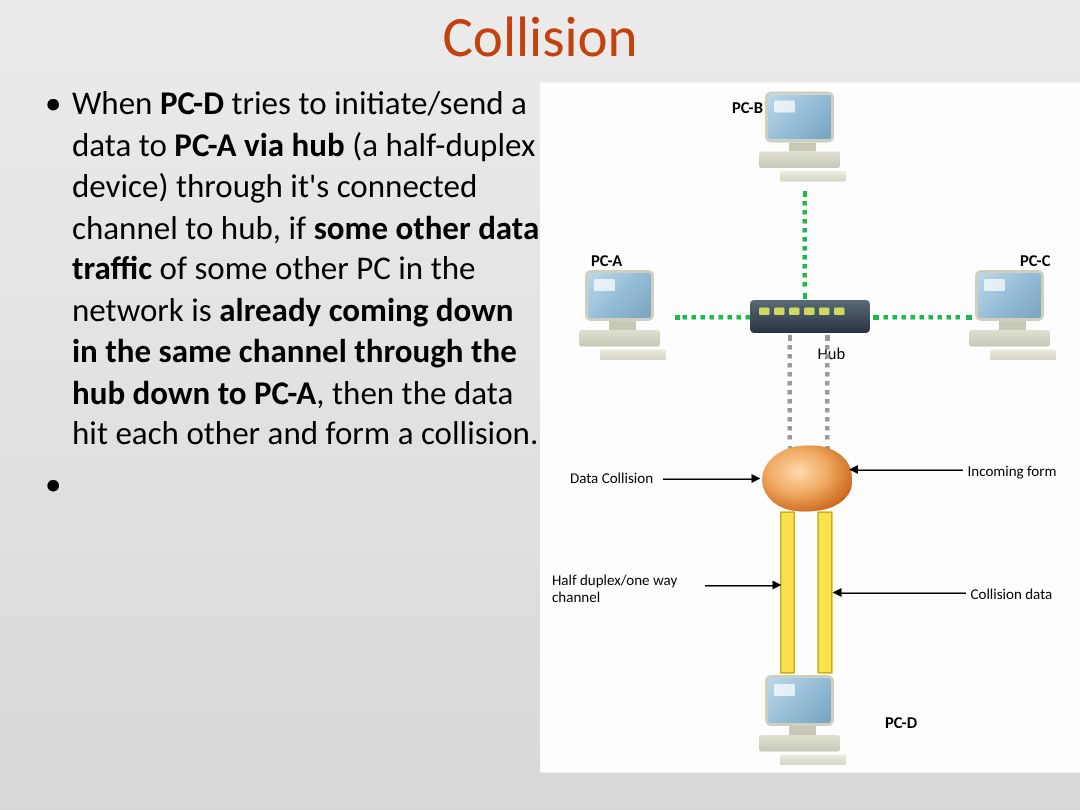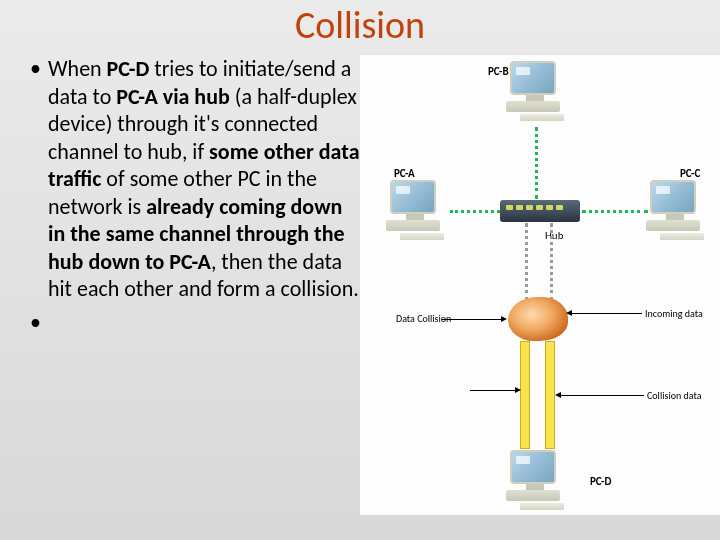--- a/index.html
+++ b/index.html
@@ -215,26 +215,27 @@
 
   <div class="cloud" style="left:148px; top:242px;">
     <div class="cloud-body"></div>
   </div>
 
   <div class="yline" style="left:160px; top:286px; height:108px;"></div>
   <div class="yline" style="left:185px; top:286px; height:108px;"></div>
 
   <div class="arrow h" style="left:82px; top:264px; width:62px;"></div>
   <div class="arrow-head" style="left:141px; top:261px; transform:rotate(180deg);"></div>
-  <div class="anno" style="left:36px; top:258px;">Data Collision</div>
+  <div class="anno" style="left:20px; top:258px;">Data Collision</div>
 
   <div class="arrow h" style="left:212px; top:258px; width:70px;"></div>
   <div class="arrow-head" style="left:206px; top:255px;"></div>
-  <div class="anno" style="left:285px; top:253px;">Incoming data</div>
+  <div class="anno" style="left:285px; top:253px;">Incoming form</div>
 
   <div class="arrow h" style="left:200px; top:340px; width:84px;"></div>
   <div class="arrow-head" style="left:195px; top:337px;"></div>
   <div class="anno" style="left:287px; top:335px;">Collision data</div>
 
   <div class="arrow h" style="left:110px; top:335px; width:48px;"></div>
   <div class="arrow-head" style="left:155px; top:332px; transform:rotate(180deg);"></div>
+  <div class="anno" style="left:8px; top:326px; width:105px;">Half duplex/one way channel</div>
 
 </div>
 
 </body></html>

